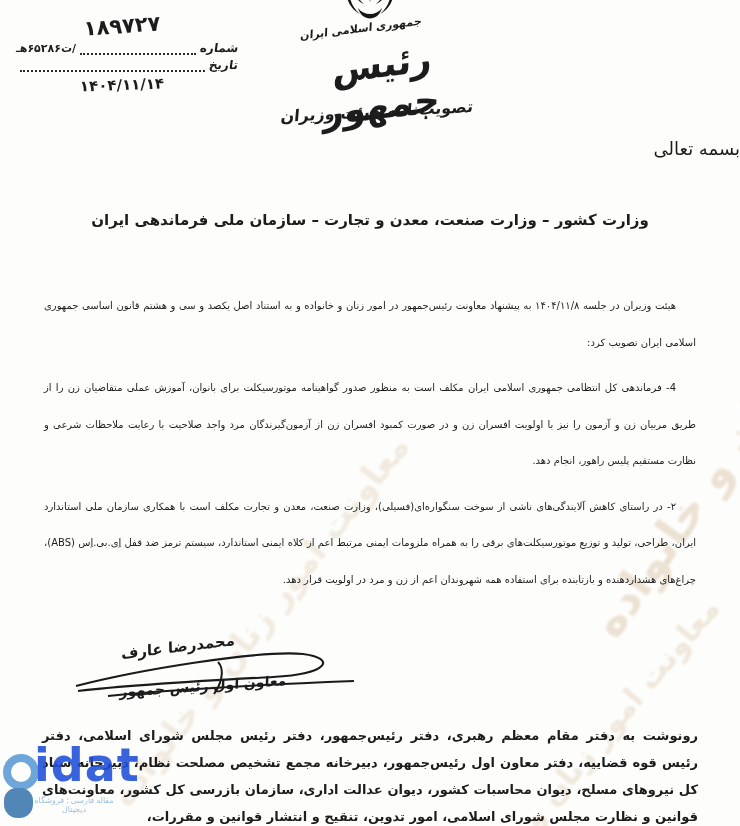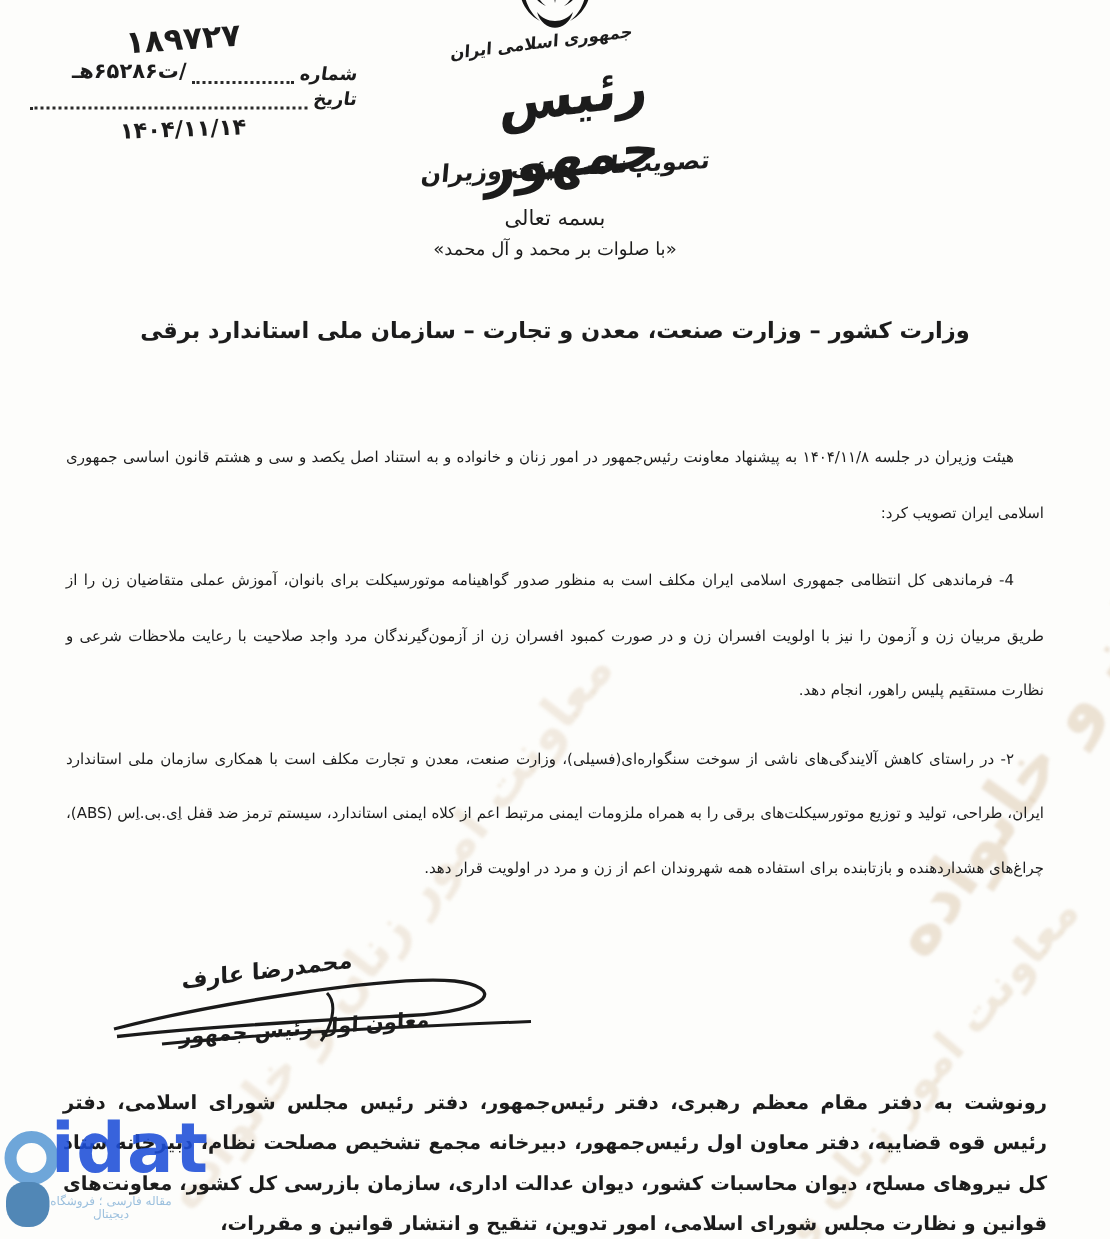--- a/index.html
+++ b/index.html
@@ -18,41 +18,41 @@
     font-size:12px;font-weight:bold;direction:rtl;
   }
   .hand-number{
     font-size:21px;font-weight:bold;letter-spacing:5px;
     transform:rotate(-4deg);text-align:center;
     margin:0 40px 0 30px;
   }
   .ref-row{display:flex;align-items:flex-end;margin-top:2px;}
   .ref-row .lbl{transform:skewX(-8deg);}
   .dots{flex:1;border-bottom:2px dotted #2a2a2a;height:13px;margin:0 4px;}
-  .ref-suffix{font-size:14px;margin-left:32px;}
+  .ref-suffix{font-size:11px;}
   .hand-date{
     font-size:15px;font-weight:bold;letter-spacing:3px;
     transform:rotate(-2deg);text-align:center;margin:4px 50px 0 40px;
   }
   
   .emblem{position:absolute;left:342px;top:-36px;}
   .state-name{
     position:absolute;left:298px;top:22px;width:126px;text-align:center;
     font-size:11px;font-weight:600;transform:rotate(-7deg) skewX(-10deg);
   }
   .office-title{
     position:absolute;left:282px;top:44px;width:200px;text-align:center;
     font-size:36px;font-weight:bold;transform:rotate(-7deg) skewX(-8deg);
     letter-spacing:-1px;
   }
   .doc-type{
     position:absolute;left:272px;top:102px;width:210px;text-align:center;
     font-size:16px;font-weight:bold;transform:rotate(-3deg) skewX(-8deg);
   }
-  .besmellah{position:absolute;top:138px;left:0;right:0;text-align:center;font-size:14px;}
+  .besmellah{position:absolute;top:138px;left:0;right:0;text-align:right;font-size:18px;}
   .salawat{position:absolute;top:159px;left:0;right:0;text-align:center;font-size:12px;}
   
   .addressees{
     position:absolute;top:204px;right:42px;left:42px;
     text-align:center;font-weight:bold;font-size:15px;line-height:32px;
   }
   
   .body-text{
     position:absolute;top:288px;right:44px;left:44px;
     font-size:10px;line-height:36.5px;text-align:justify;
@@ -91,21 +91,21 @@
     position:absolute;left:4px;top:38px;width:29px;height:30px;
     background:#3a77ad;border-radius:42% 42% 46% 46%;
   }
   .logo-text{
     position:absolute;left:34px;top:-12px;
     font-size:46px;font-weight:bold;color:#1d4ed8;letter-spacing:1px;
     font-family:"DejaVu Sans", sans-serif;
   }
   .logo-tagline{
     position:absolute;left:28px;top:46px;width:92px;text-align:center;
-    font-size:8px;color:#8fb8da;direction:rtl;
+    font-size:8px;color:#8fb8da;direction:rtl;font-family:Liberation Serif, serif;
   }
 </style>
 </head>
 <body>
 
 <div class="page">
 
   <div class="wm wm1">معاونت امور زنان و خانواده</div>
   <div class="wm wm2">معاونت امور زنان و خانواده</div>
   <div class="wm wm3">معاونت امور زنان و خانواده</div>
@@ -134,24 +134,23 @@
         <path d="M37,4 C52,14 53,38 38,50 C57,40 56,12 37,4 Z"></path>
         <path d="M16,44 C22,52 34,52 40,44 C36,58 20,58 16,44 Z"></path>
       </g>
     </svg>
   </div>
   <div class="state-name">جمهوری اسلامی ایران</div>
   <div class="office-title">رئیس جمهور</div>
   <div class="doc-type">تصویب‌نامه هیئت وزیران</div>
 
   <div class="besmellah">بسمه تعالی</div>
-  <div class="salawat">«با صلوات بر محمد و آل محمد»</div>
 
   <div class="addressees">
-    <div>وزارت کشور – وزارت صنعت، معدن و تجارت – سازمان ملی استاندارد برقی</div>
+    <div>وزارت کشور – وزارت صنعت، معدن و تجارت – سازمان ملی فرماندهی ایران</div>
   </div>
 
   <div class="body-text">
     <p>هیئت وزیران در جلسه ۱۴۰۴/۱۱/۸ به پیشنهاد معاونت رئیس‌جمهور در امور زنان و خانواده و به استناد اصل یکصد و سی و هشتم قانون اساسی جمهوری اسلامی ایران تصویب کرد:</p>
     <p>4- فرماندهی کل انتظامی جمهوری اسلامی ایران مکلف است به منظور صدور گواهینامه موتورسیکلت برای بانوان، آموزش عملی متقاضیان زن را از طریق مربیان زن و آزمون را نیز با اولویت افسران زن و در صورت کمبود افسران زن از آزمون‌گیرندگان مرد واجد صلاحیت با رعایت ملاحظات شرعی و نظارت مستقیم پلیس راهور، انجام دهد.</p>
     <p>۲- در راستای کاهش آلایندگی‌های ناشی از سوخت سنگواره‌ای(فسیلی)، وزارت صنعت، معدن و تجارت مکلف است با همکاری سازمان ملی استاندارد ایران، طراحی، تولید و توزیع موتورسیکلت‌های برقی را به همراه ملزومات ایمنی مرتبط اعم از کلاه ایمنی استاندارد، سیستم ترمز ضد قفل اِی.بی.اِس (ABS)، چراغ‌های هشداردهنده و بازتابنده برای استفاده همه شهروندان اعم از زن و مرد در اولویت قرار دهد.</p>
   </div>
 
   <div class="sig-block">
     <svg class="sig-scribble" width="290" height="90" viewBox="0 0 290 90" fill="none">

